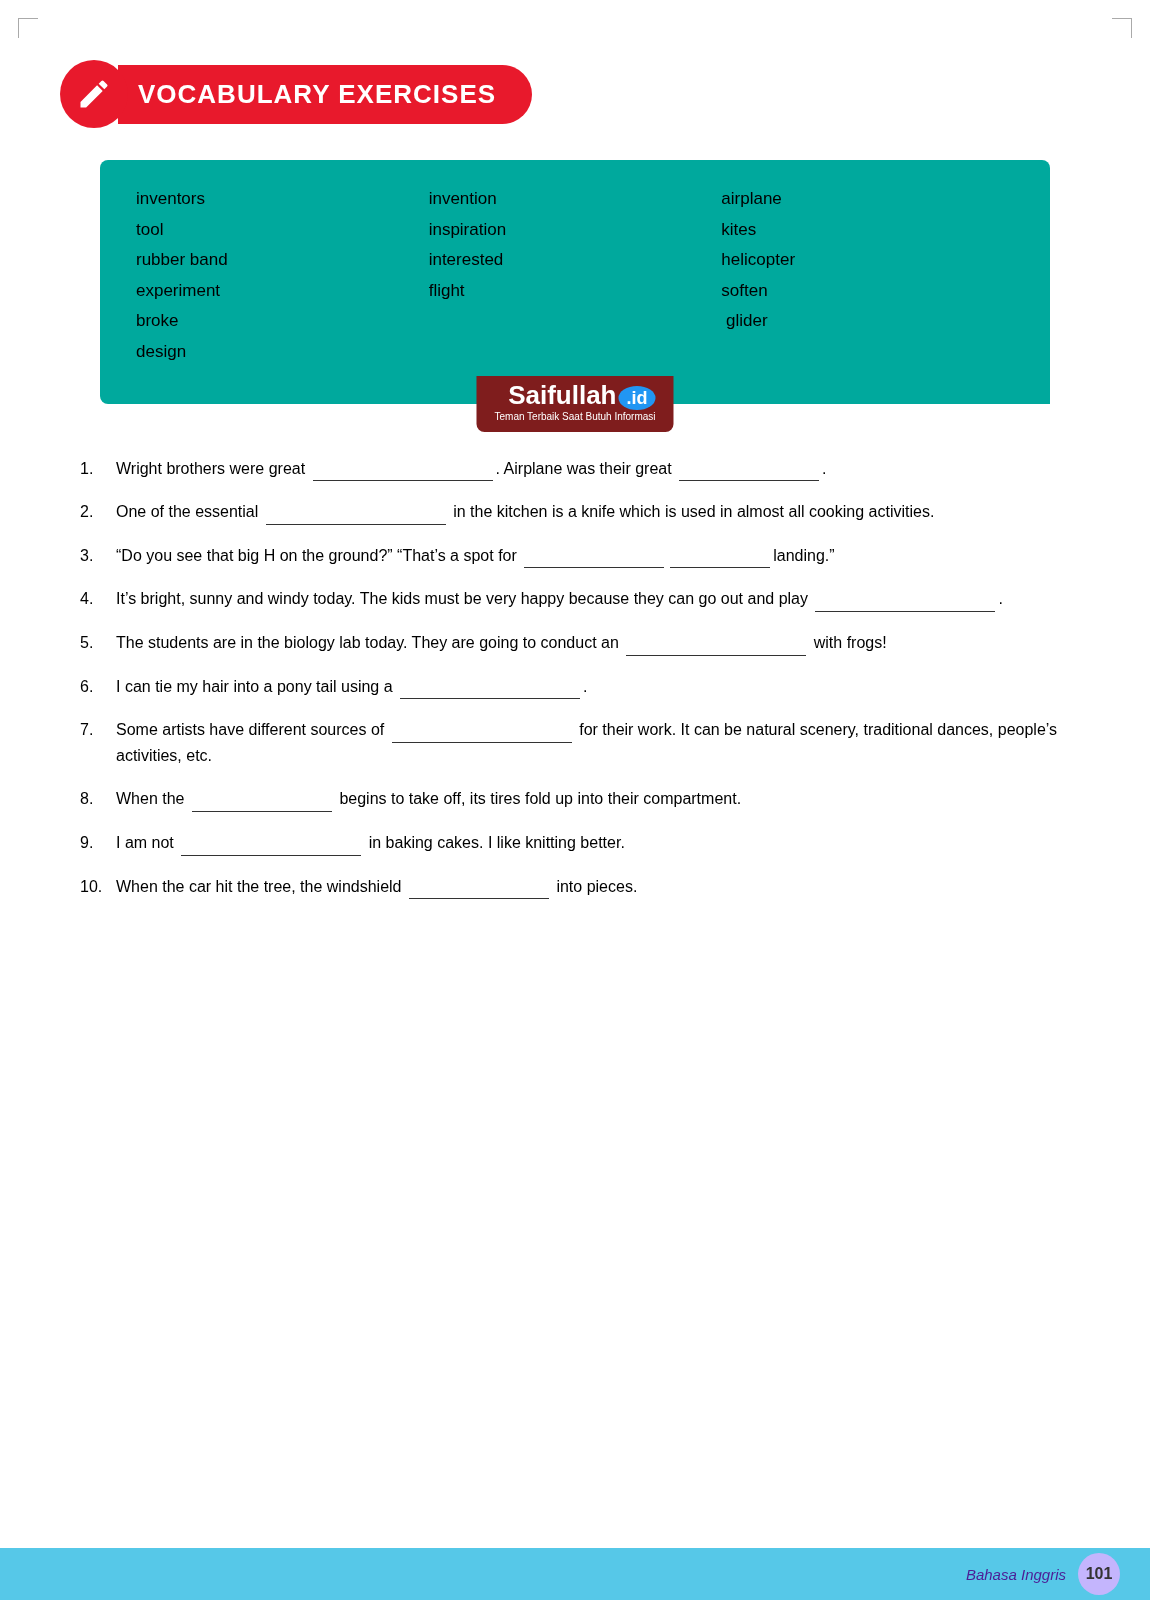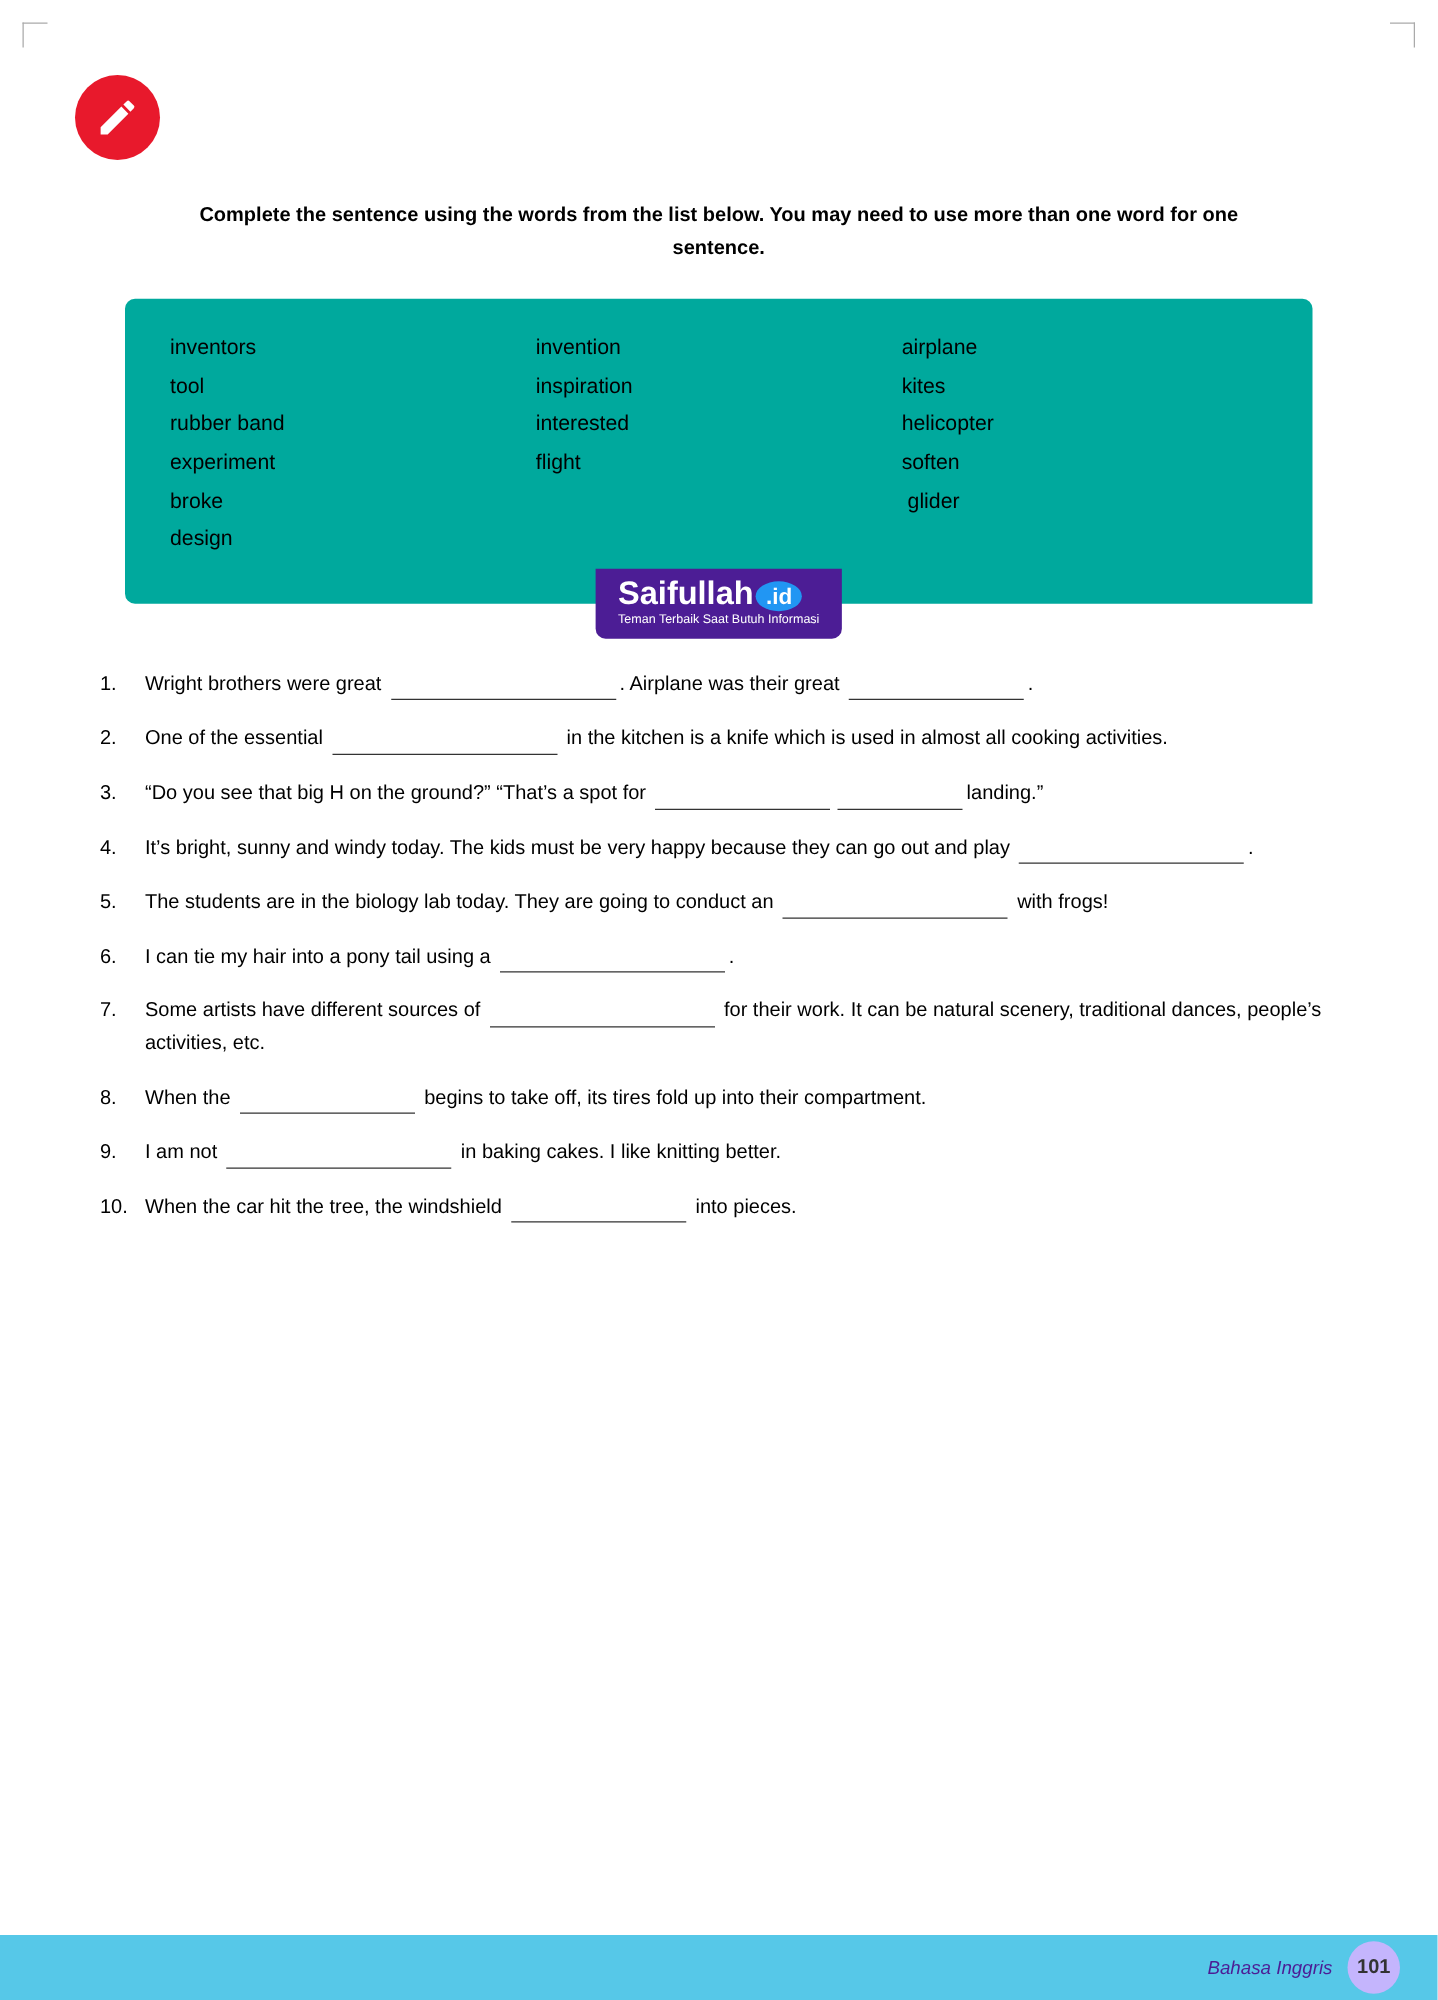--- a/index.html
+++ b/index.html
@@ -110,22 +110,22 @@
       line-height: 1.8;
     }
 
     
     .watermark {
       position: absolute;
       bottom: -28px;
       left: 50%;
       transform: translateX(-50%);
       display: flex;
-      align-items: flex-start;
-      background: #4c1d95;
+      align-items: flex-end;
+      background: #7f1d1d;
       border-radius: 0 0 8px 8px;
       padding: 4px 18px 10px 18px;
       flex-direction: column;
     }
 
     .watermark-brand {
       font-size: 26px;
       font-weight: 900;
       font-family: Arial, sans-serif;
       color: white;
@@ -237,25 +237,25 @@
 <div class="corner-mark corner-br"></div>
 
 <div class="page-content">
 
   <div class="header">
     <div class="header-icon">
       <svg viewBox="0 0 24 24">
         <path d="M3 17.25V21h3.75L17.81 9.94l-3.75-3.75L3 17.25zM20.71 7.04a1 1 0 000-1.41l-2.34-2.34a1 1 0 00-1.41 0l-1.83 1.83 3.75 3.75 1.83-1.83z"></path>
       </svg>
     </div>
+    <div class="header-title-bar">
+      <span>VOCABULARY EXERCISES</span>
+    </div>
   </div>
 
-  <div class="instructions">
-    <span>Complete the sentence using the words from the list below. You may need to use more than one word for one sentence.</span>
-  </div>
 
   <div class="word-box">
     <div class="word-grid">
       <div class="word-column">
         <div class="word-item">inventors</div>
         <div class="word-item">tool</div>
         <div class="word-item">rubber band</div>
         <div class="word-item">experiment</div>
         <div class="word-item">broke</div>
         <div class="word-item">design</div>

